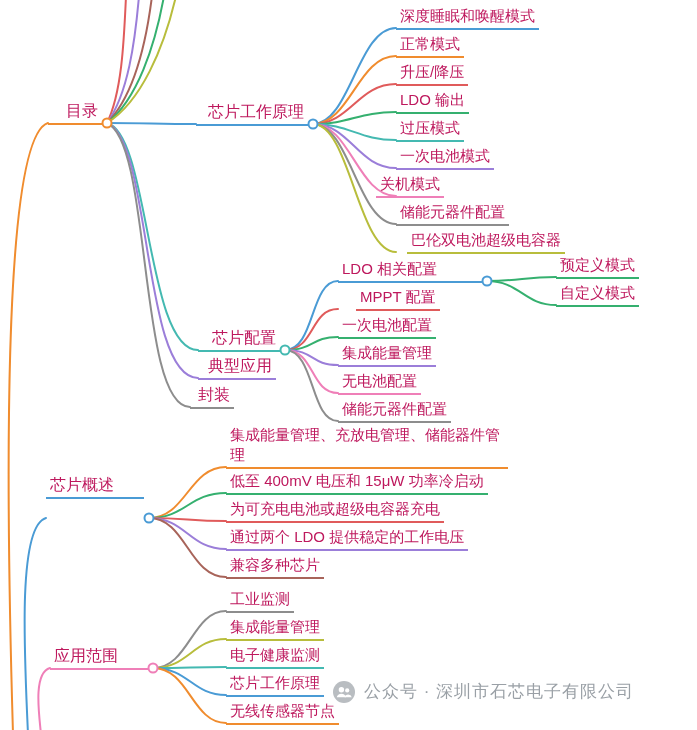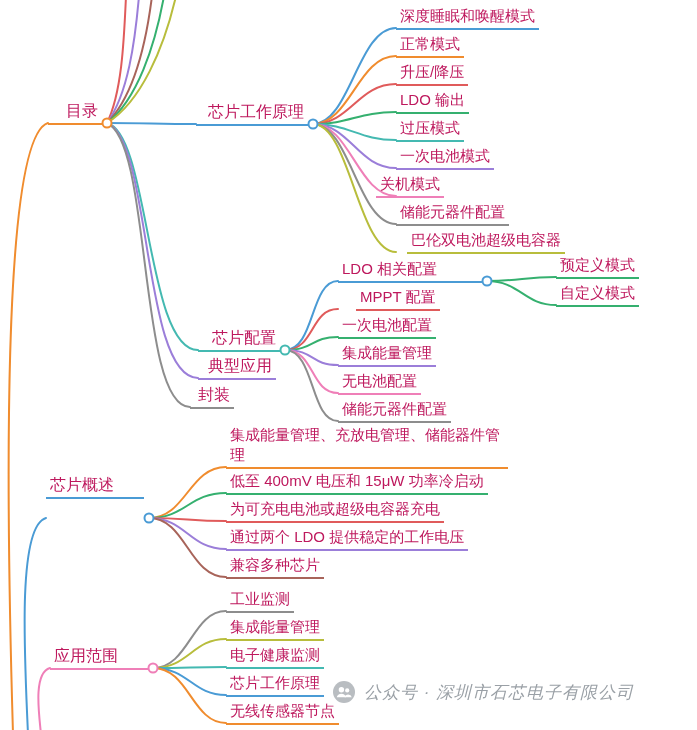--- a/index.html
+++ b/index.html
@@ -17,22 +17,22 @@
     padding:0 4px 2px 4px;
     border-bottom:2px solid #999;
     box-sizing:border-box;
     cursor:default;
   }
   .topic.lv1{font-size:16px;line-height:21px;}
   .center{text-align:right;}
   .wrap{white-space:normal;width:282px;}
   .watermark{
     position:absolute;z-index:3;left:332px;top:680px;
-    display:flex;align-items:flex-end;gap:8px;
-    color:#9aa0a6;font-size:17px;letter-spacing:1px;font-style:italic;
+    display:flex;align-items:flex-start;gap:8px;
+    color:#9aa0a6;font-size:17px;letter-spacing:1px;
   }
 </style>
 </head>
 <body>
 
 <div>
 
   <svg id="connector-layer" width="697" height="730" viewBox="0 0 697 730">
     <g fill="none" stroke-width="2" stroke-linecap="round">
 

